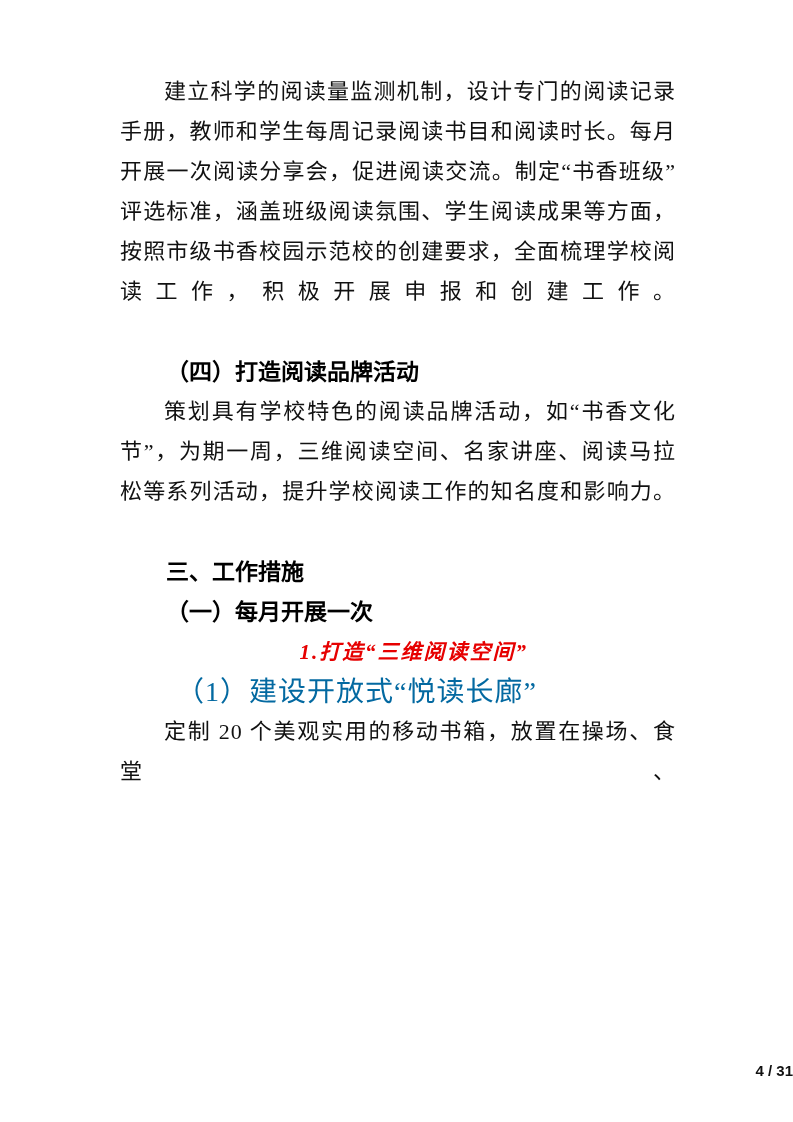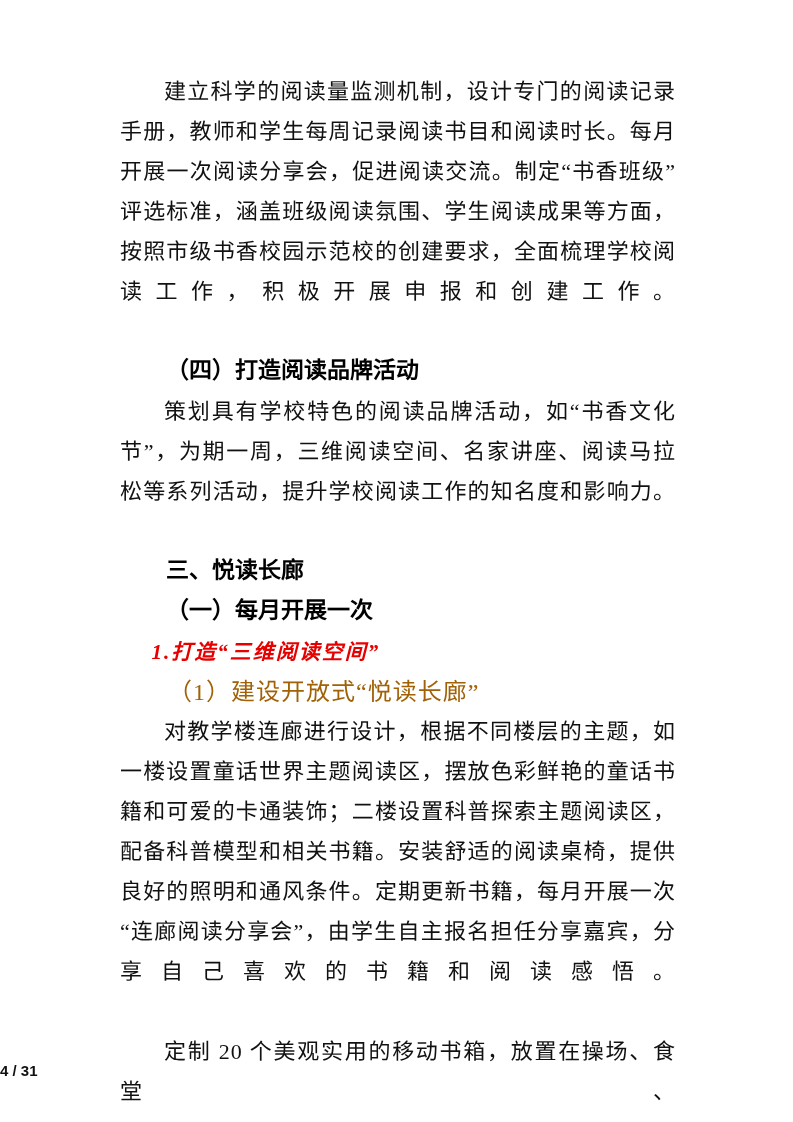--- a/index.html
+++ b/index.html
@@ -36,74 +36,74 @@
     content: "";
     display: inline-block;
     width: 100%;
   }
   .h-major {
     margin: 0;
     font-size: 23px;
     line-height: 40px;
     font-weight: bold;
     text-indent: 2em;
-    font-family: Liberation Mono, monospace;
+    font-family: Liberation Sans, sans-serif;
     color: #000000;
   }
   .h-red {
     margin: 0;
     font-size: 21px;
     line-height: 40px;
     font-weight: bold;
     font-style: italic;
     text-indent: 1.5em;
     letter-spacing: 2px;
     font-family: "Liberation Serif", "DejaVu Serif", serif;
     color: #e60000;
+    text-align: center;
   }
   .h-sub {
     margin: 0;
-    font-size: 24px;
+    font-size: 28px;
     line-height: 40px;
     letter-spacing: 1px;
     text-indent: 2em;
     font-family: "Liberation Serif", "DejaVu Serif", serif;
-    color: #a16207;
+    color: #0369a1;
   }
   .footer {
     position: absolute;
     left: 0;
     right: 0;
     top: 1062px;
-    text-align: left;
+    text-align: right;
     font-size: 15px;
     font-weight: bold;
     font-family: "Liberation Sans", "DejaVu Sans", sans-serif;
     color: #111111;
   }
 </style>
 </head>
 <body>
 
 <div class="page">
   <div class="content">
     <p class="para">建立科学的阅读量监测机制，设计专门的阅读记录手册，教师和学生每周记录阅读书目和阅读时长。每月开展一次阅读分享会，促进阅读交流。制定“书香班级”评选标准，涵盖班级阅读氛围、学生阅读成果等方面，按照市级书香校园示范校的创建要求，全面梳理学校阅读工作，积极开展申报和创建工作。</p>
 
     <p class="h-major">（四）打造阅读品牌活动</p>
 
     <p class="para">策划具有学校特色的阅读品牌活动，如“书香文化节”，为期一周，三维阅读空间、名家讲座、阅读马拉松等系列活动，提升学校阅读工作的知名度和影响力。</p>
 
-    <p class="h-major">三、悦读长廊</p>
+    <p class="h-major">三、工作措施</p>
 
     <p class="h-major">（一）每月开展一次</p>
 
     <p class="h-red">1.打造“三维阅读空间”</p>
 
     <p class="h-sub">（1）建设开放式“悦读长廊”</p>
 
-    <p class="para">对教学楼连廊进行设计，根据不同楼层的主题，如一楼设置童话世界主题阅读区，摆放色彩鲜艳的童话书籍和可爱的卡通装饰；二楼设置科普探索主题阅读区，配备科普模型和相关书籍。安装舒适的阅读桌椅，提供良好的照明和通风条件。定期更新书籍，每月开展一次“连廊阅读分享会”，由学生自主报名担任分享嘉宾，分享自己喜欢的书籍和阅读感悟。</p>
 
 
     <p class="para">定制 20 个美观实用的移动书箱，放置在操场、食堂、</p>
   </div>
 
   <div class="footer">4 / 31</div>
 </div>
 
 </body></html>

